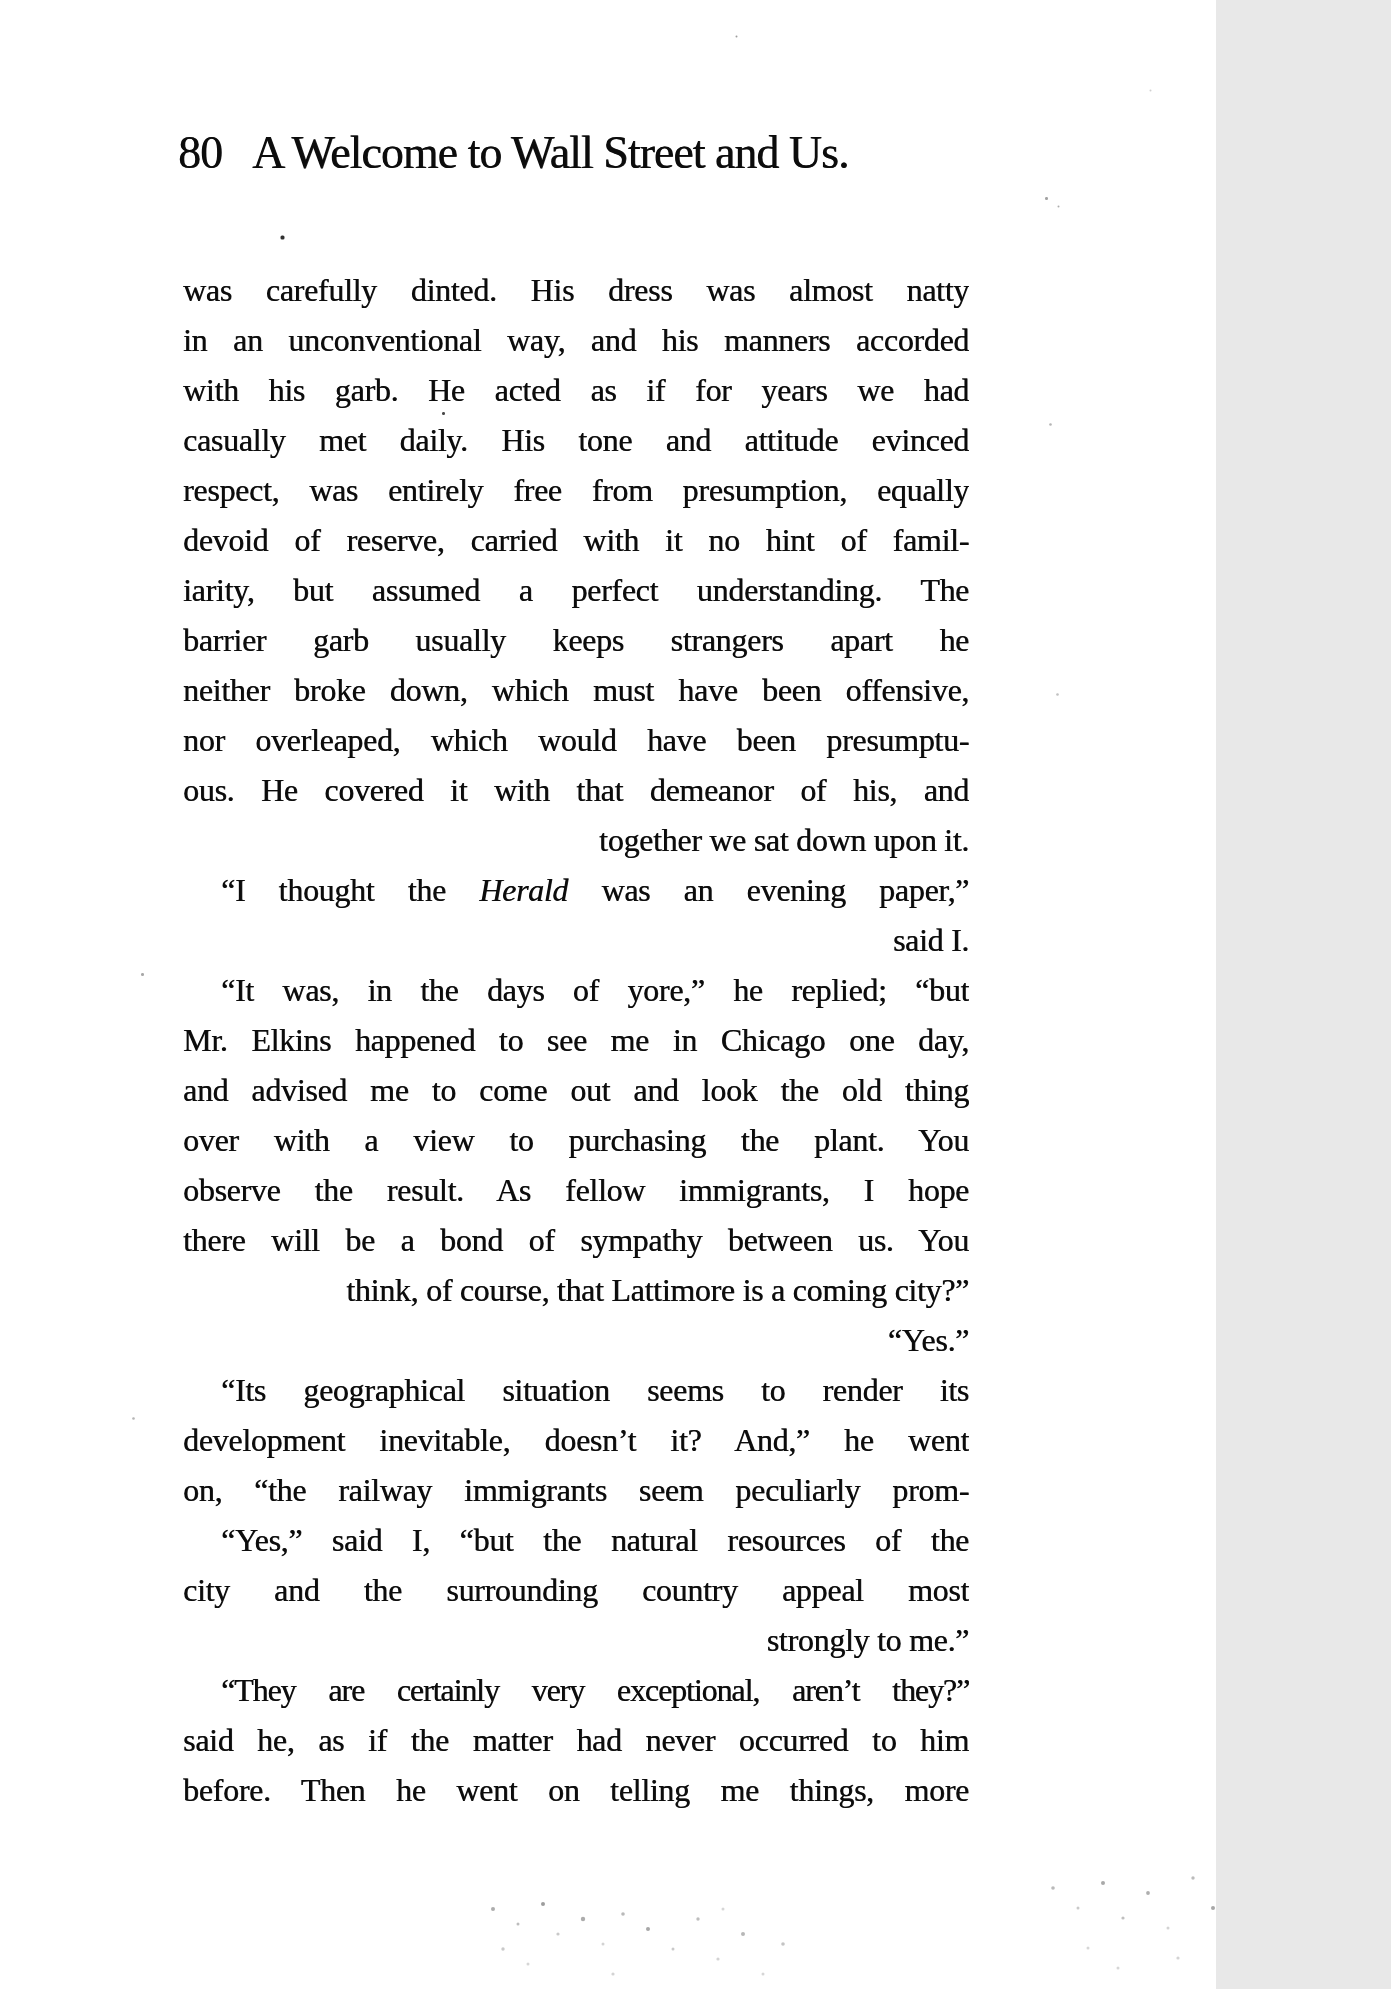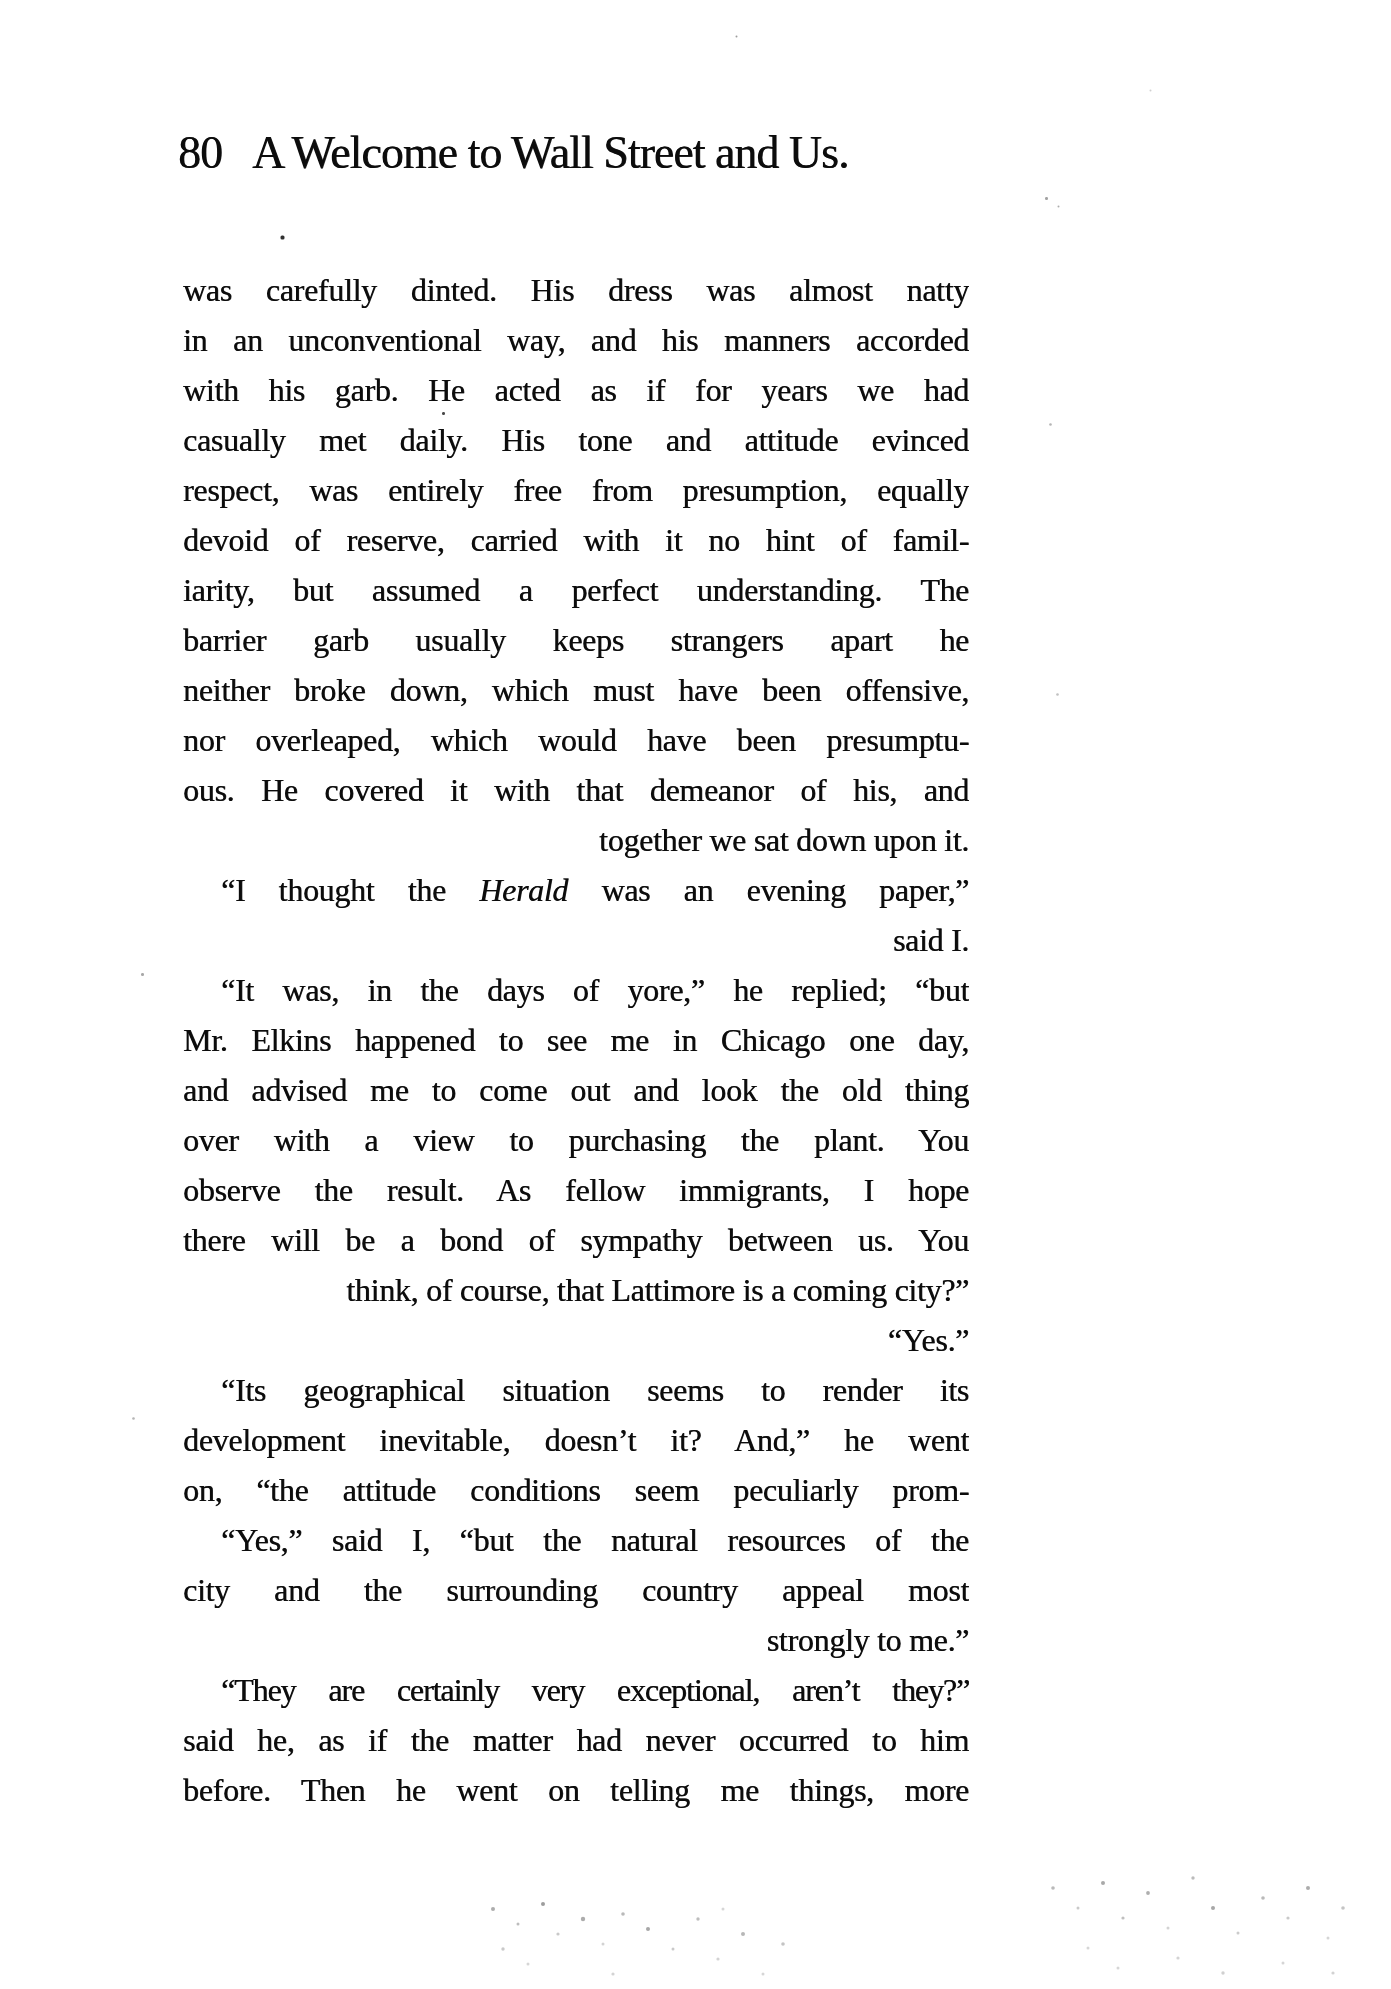--- a/index.html
+++ b/index.html
@@ -1,18 +1,18 @@
 <!DOCTYPE html>
 <html><head>
 <meta charset="utf-8">
 <style>
   html,body { margin:0; padding:0; background:#e8e8e8; }
   .page {
     position:relative;
-    width:1391px; height:1989px;
+    width:1216px; height:1989px;
     background:#ffffff;
     overflow:hidden;
     font-family:"Liberation Serif", serif;
     color:#0c0c0c;
   }
   .header {
     position:absolute;
     left:178px; top:126px;
     font-size:46px;
     letter-spacing:-1px;
@@ -120,21 +120,21 @@
       <div class="line justify indent"><span>“It was, in the days of yore,” he replied; “but</span></div>
       <div class="line justify"><span>Mr. Elkins happened to see me in Chicago one day,</span></div>
       <div class="line justify"><span>and advised me to come out and look the old thing</span></div>
       <div class="line justify"><span>over with a view to purchasing the plant. You</span></div>
       <div class="line justify"><span>observe the result. As fellow immigrants, I hope</span></div>
       <div class="line justify"><span>there will be a bond of sympathy between us. You</span></div>
       <div class="line"><span>think, of course, that Lattimore is a coming city?”</span></div>
       <div class="line indent"><span>“Yes.”</span></div>
       <div class="line justify indent"><span>“Its geographical situation seems to render its</span></div>
       <div class="line justify"><span>development inevitable, doesn’t it? And,” he went</span></div>
-      <div class="line justify"><span>on, “the attitude conditions seem peculiarly prom-</span></div>
+      <div class="line justify"><span>on, “the railway immigrants seem peculiarly prom-</span></div>
       <div class="line justify indent"><span>“Yes,” said I, “but the natural resources of the</span></div>
       <div class="line justify"><span>city and the surrounding country appeal most</span></div>
       <div class="line"><span>strongly to me.”</span></div>
       <div class="line justify indent tight"><span>“They are certainly very exceptional, aren’t they?”</span></div>
       <div class="line justify"><span>said he, as if the matter had never occurred to him</span></div>
       <div class="line justify"><span>before. Then he went on telling me things, more</span></div>
     </div>
 
   <div class="speckles"></div>
   <div class="smudge smudge-left"></div>

